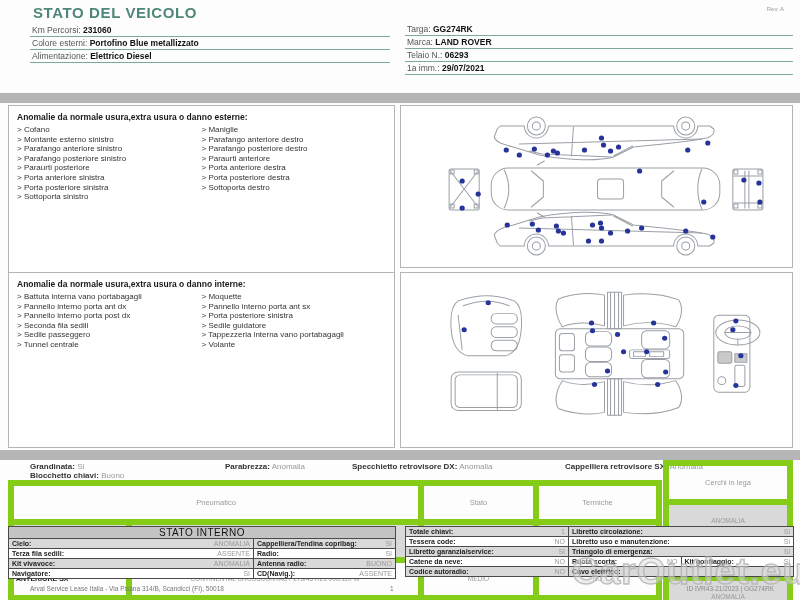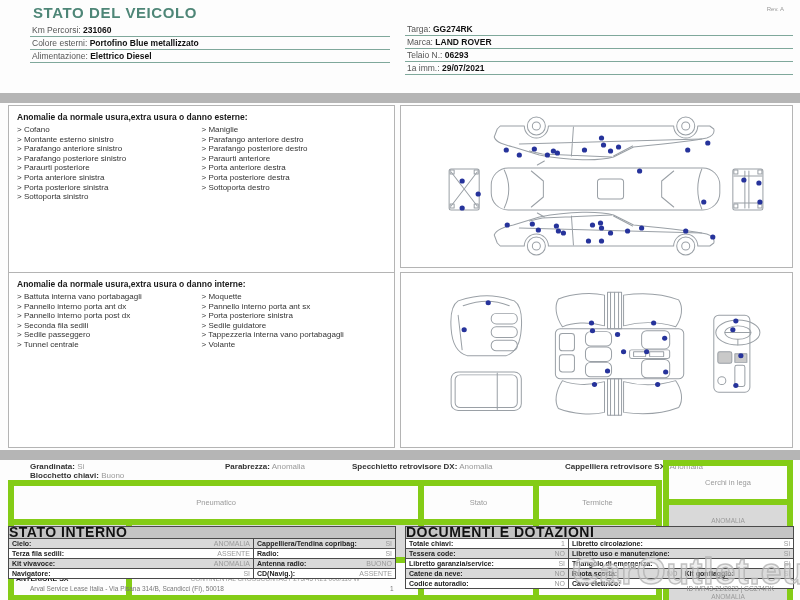--- a/index.html
+++ b/index.html
@@ -51,21 +51,21 @@
   #tyre-table{left:8px;top:480px;width:648px}
   #wheel-table{left:663px;top:460px;width:130px}
   td.pos{font-weight:bold;color:#1a1a1a;font-size:7px;text-align:left}
   td.mid{color:#9a9a9a;font-size:6.5px;text-align:center}
   table.grid tbody tr:nth-child(odd){background:#D9D9D9}
 
   
   .btable{position:absolute;border:1px solid #4a4a4a;background:#fff;box-sizing:border-box}
   #stato-table{left:8px;top:526px;width:388px}
   #doc-table{left:405px;top:526px;width:389px}
-  .bar{background:#C4C4C4;text-align:left;font-weight:bold;font-size:14px;color:#111;
+  .bar{background:#C4C4C4;text-align:center;font-weight:normal;font-size:10px;color:#111;
        height:11px;line-height:11px;border-bottom:1px solid #4a4a4a;letter-spacing:.5px}
   .trow{display:flex;height:9px;line-height:9px;font-size:7px;border-bottom:1px solid #4a4a4a}
   .btable .trow:last-child{border-bottom:none}
   #stato-table .trow:nth-child(even){background:#D9D9D9}
   #doc-table .trow:nth-child(odd){background:#D9D9D9}
   .pair{display:flex;padding:0 3px;box-sizing:border-box;overflow:hidden}
   .pair+.pair{border-left:1px solid #4a4a4a}
   .pair .lbl{font-weight:bold;color:#222;white-space:nowrap}
   .pair .val{margin-left:auto;color:#9A9A9A;padding-left:4px;white-space:nowrap}
   #stato-table .pair:first-child{width:244px}
@@ -403,21 +403,20 @@
         <span class="val">SI</span>
       </div>
       <div class="pair">
         <span class="lbl">CD(Navig.):</span>
         <span class="val">ASSENTE</span>
       </div>
     </div>
   </div>
 
 <div class="btable" id="doc-table">
-  <div class="bar">DOCUMENTI E DOTAZIONI</div>
 <div class="trow">
       <div class="pair">
         <span class="lbl">Totale chiavi:</span>
         <span class="val">1</span>
       </div>
       <div class="pair">
         <span class="lbl">Libretto circolazione:</span>
         <span class="val">Si</span>
       </div>
     </div>

